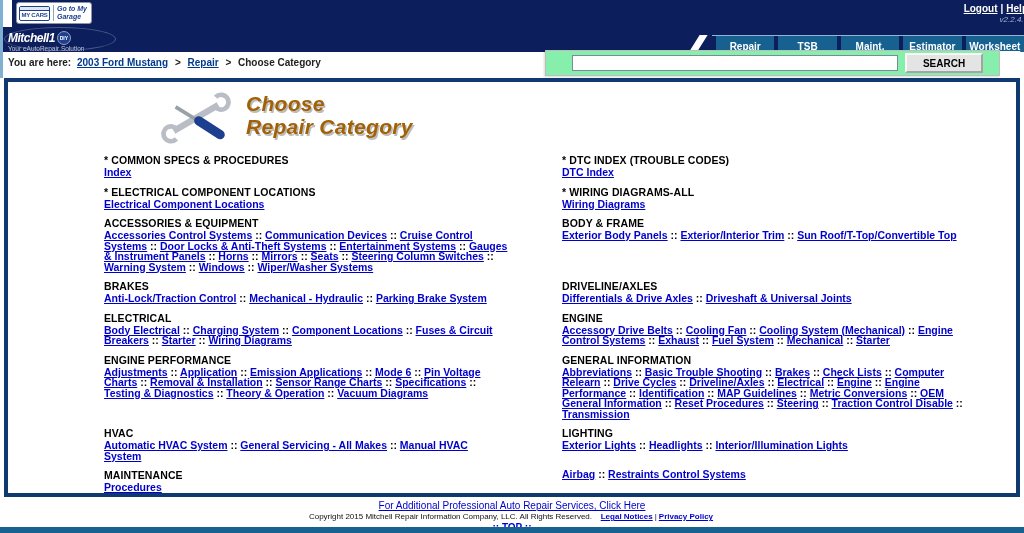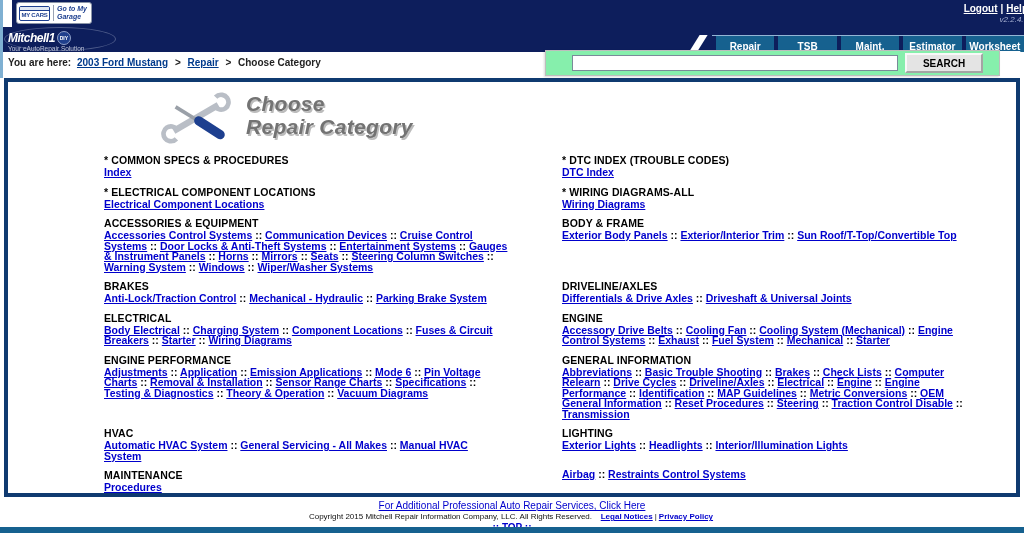--- a/index.html
+++ b/index.html
@@ -58,21 +58,21 @@
   .searchpanel button { margin-left:7px; width:78px; height:20px; background:#e4e4e4;
     border:2px outset #f8f8f8; font-size:10px; font-weight:bold; color:#000;
     font-family:"Liberation Sans",sans-serif; cursor:pointer; }
 
   
   .mainbox { position:absolute; left:4px; top:78px; width:1016px; height:419px; background:#fff;
     border:4px solid #0f3a70; overflow:hidden; }
   .titleblock { display:flex; align-items:flex-start; margin:10px 0 0 148px; height:54px; }
   .tools-icon { width:80px; height:52px; }
   .titletext { margin-left:10px; font-size:21px; line-height:23px; font-weight:bold; font-style:italic;
-    color:#737373; text-shadow:1.5px 1.5px 0 #bcbcbc; letter-spacing:0.3px; }
+    color:#a16207; text-shadow:1.5px 1.5px 0 #bcbcbc; letter-spacing:0.3px; }
 
   
   #cat-grid { display:grid; grid-template-columns:404px 404px; column-gap:54px;
     padding:8px 0 0 96px; }
   .cat-cell { font-size:10.5px; line-height:10.5px; }
   .cat-header { font-weight:bold; color:#000; margin-bottom:1px; line-height:12px; letter-spacing:0.1px; }
   .cat-links { font-weight:bold; line-height:10.5px; margin-bottom:8px; }
   .cat-links a { color:#0000cc; }
   .cat-links .sep { color:#000; }
 

